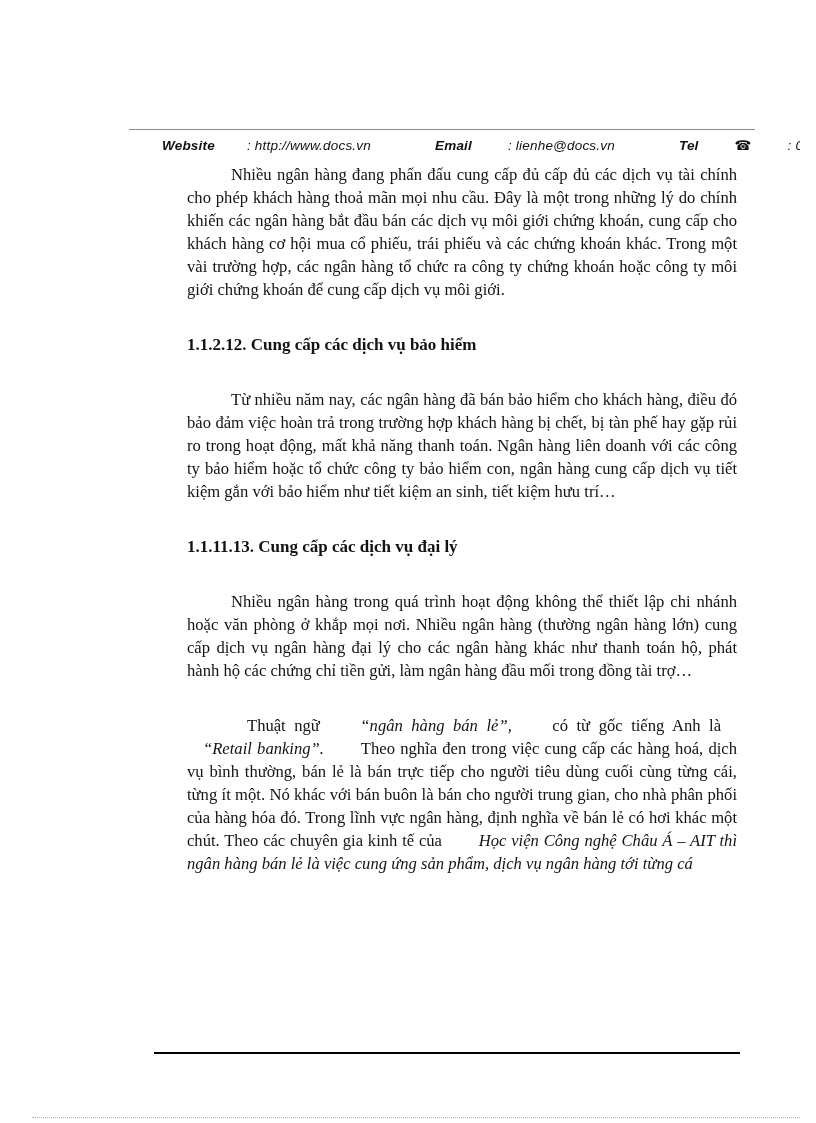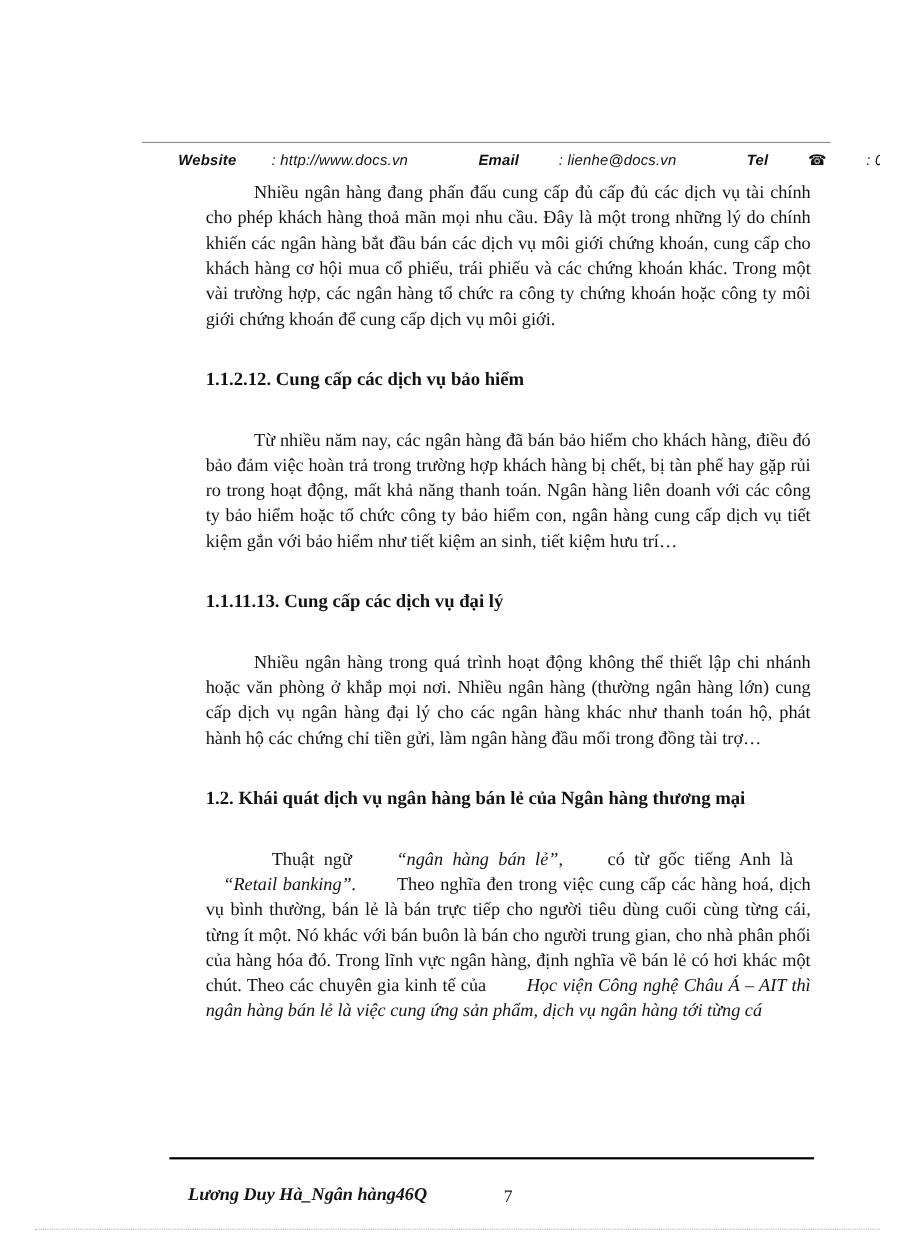--- a/index.html
+++ b/index.html
@@ -119,28 +119,23 @@
     <p class="para">Nhiều ngân hàng đang phấn đấu cung cấp đủ cấp đủ các dịch vụ tài chính cho phép khách hàng thoả mãn mọi nhu cầu. Đây là một trong những lý do chính khiến các ngân hàng bắt đầu bán các dịch vụ môi giới chứng khoán, cung cấp cho khách hàng cơ hội mua cổ phiếu, trái phiếu và các chứng khoán khác. Trong một vài trường hợp, các ngân hàng tổ chức ra công ty chứng khoán hoặc công ty môi giới chứng khoán để cung cấp dịch vụ môi giới.</p>
 
     <p class="h-bold-italic">1.1.2.12. Cung cấp các dịch vụ bảo hiểm</p>
 
     <p class="para">Từ nhiều năm nay, các ngân hàng đã bán bảo hiểm cho khách hàng, điều đó bảo đảm việc hoàn trả trong trường hợp khách hàng bị chết, bị tàn phế hay gặp rủi ro trong hoạt động, mất khả năng thanh toán. Ngân hàng liên doanh với các công ty bảo hiểm hoặc tổ chức công ty bảo hiểm con, ngân hàng cung cấp dịch vụ tiết kiệm gắn với bảo hiểm như tiết kiệm an sinh, tiết kiệm hưu trí…</p>
 
     <p class="h-bold-italic">1.1.11.13. Cung cấp các dịch vụ đại lý</p>
 
     <p class="para">Nhiều ngân hàng trong quá trình hoạt động không thể thiết lập chi nhánh hoặc văn phòng ở khắp mọi nơi. Nhiều ngân hàng (thường ngân hàng lớn) cung cấp dịch vụ ngân hàng đại lý cho các ngân hàng khác như thanh toán hộ, phát hành hộ các chứng chỉ tiền gửi, làm ngân hàng đầu mối trong đồng tài trợ…</p>
 
-    <p class="h-bold">1.2. Khái quát dịch vụ ngân hàng bán lẻ của Ngân hàng thương mại</p>
 
 
     <p class="para"><span>Thuật ngữ </span><span class="it">“ngân hàng bán lẻ”,</span><span> có từ gốc tiếng Anh là </span><span class="it">“Retail banking”.</span><span> Theo nghĩa đen trong việc cung cấp các hàng hoá, dịch vụ bình thường, bán lẻ là bán trực tiếp cho người tiêu dùng cuối cùng từng cái, từng ít một. Nó khác với bán buôn là bán cho người trung gian, cho nhà phân phối của hàng hóa đó. Trong lĩnh vực ngân hàng, định nghĩa về bán lẻ có hơi khác một chút. Theo các chuyên gia kinh tế của </span><span class="it">Học viện Công nghệ Châu Á – AIT thì ngân hàng bán lẻ là việc cung ứng sản phẩm, dịch vụ ngân hàng tới từng cá</span></p>
 
   </div>
 
   <div class="footer-rule"></div>
-  <div class="doc-footer">
-    <span class="footer-author">Lương Duy Hà_Ngân hàng46Q</span>
-    <span class="footer-pagenum">7</span>
-  </div>
 
   <div class="page-boundary"></div>
 
 </div>
 
 </body></html>

